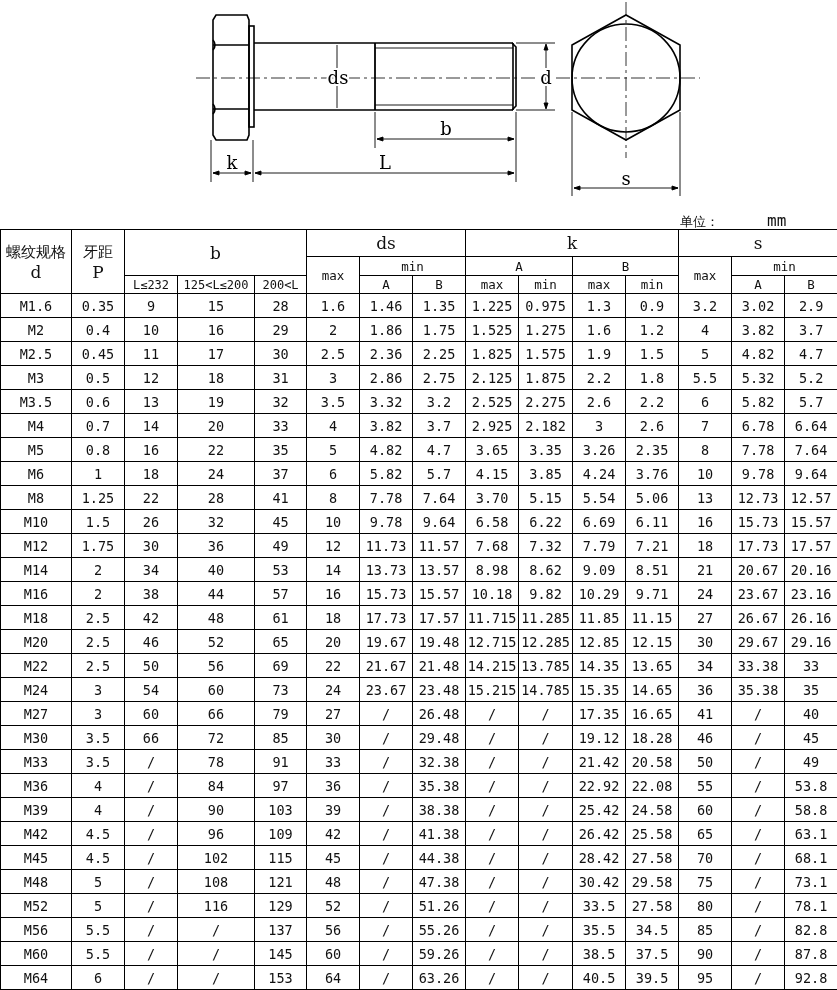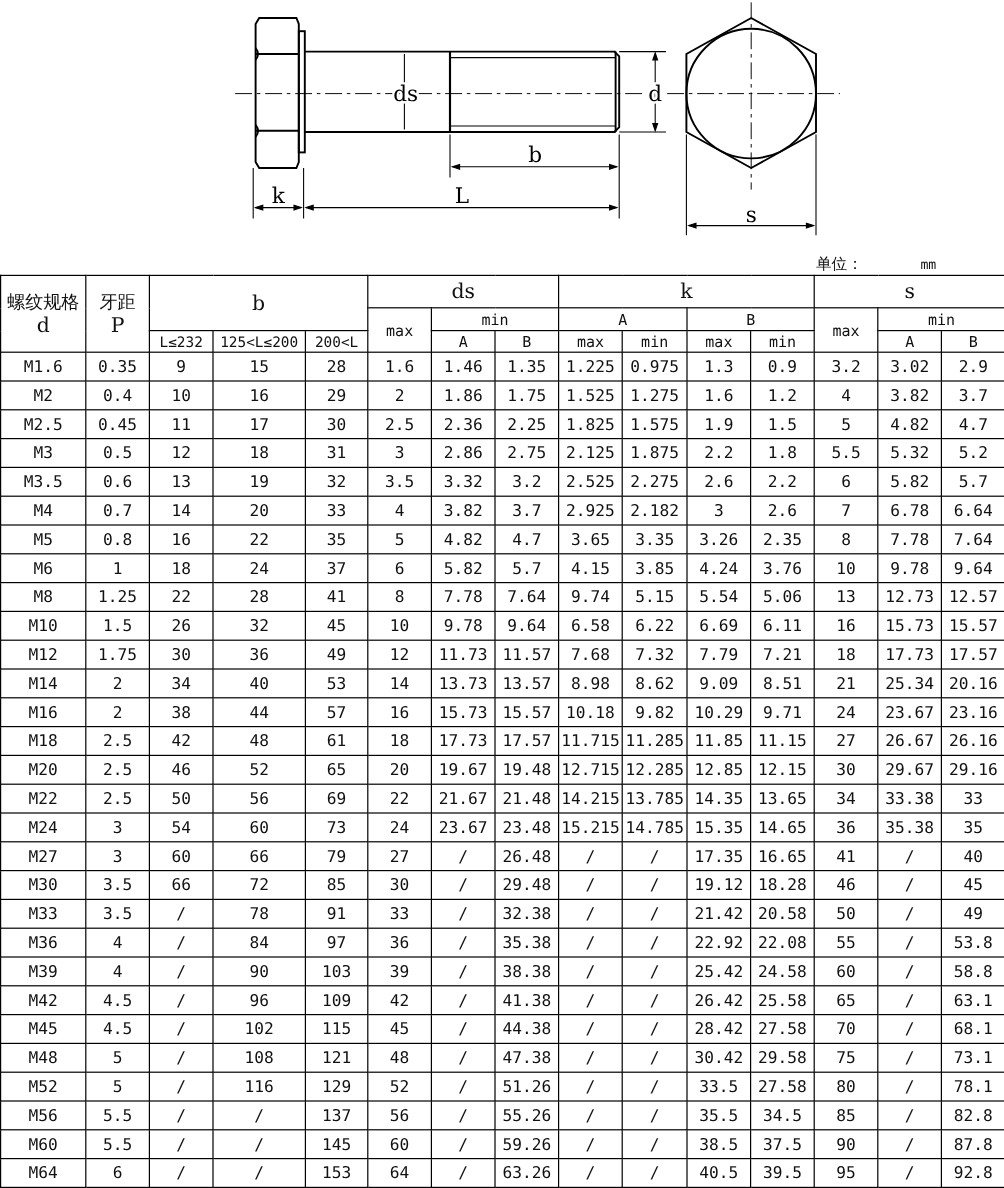--- a/index.html
+++ b/index.html
@@ -1,21 +1,21 @@
 <!DOCTYPE html>
 <html><head>
 <meta charset="utf-8">
 <style>
   html, body { margin:0; padding:0; background:#ffffff; }
   body { width:837px; height:990px; position:relative; overflow:hidden;
          font-family:"DejaVu Serif", "Liberation Serif", serif; color:#111; }
   .drawing { position:absolute; left:0; top:0; width:837px; height:205px; }
   .unit { position:absolute; left:680px; top:211px; font-size:13px;
           font-family:"DejaVu Sans", sans-serif; color:#111; }
-  .unit .mm { font-family:"DejaVu Sans Mono", monospace; font-size:11px;padding-left:48px; }
+  .unit .mm { font-family:"DejaVu Sans Mono", monospace; font-size:16px;padding-left:48px; }
   table.spec { position:absolute; left:0; top:229px; border-collapse:collapse;
                table-layout:fixed; width:837px; }
   table.spec td, table.spec th { border:1px solid #000; text-align:center;
                padding:0; font-weight:normal; white-space:nowrap; overflow:hidden;
                font-family:"DejaVu Sans Mono", "Liberation Mono", monospace; font-size:13.5px; }
   table.spec tr.data td { height:23px; }
   .h-big { font-family:"DejaVu Serif", serif !important; font-size:17px !important; }
   .h-cn { font-family:"DejaVu Sans", sans-serif !important; font-size:15px !important; line-height:20px; }
   .h-small { font-size:12px !important; }
   .h-sub { font-size:12.5px !important; }
@@ -294,21 +294,21 @@
       </tr>
       <tr class="data">
         <td class="mcol">M8</td>
         <td>1.25</td>
         <td>22</td>
         <td>28</td>
         <td>41</td>
         <td>8</td>
         <td>7.78</td>
         <td>7.64</td>
-        <td>9.74</td>
+        <td>3.70</td>
         <td>5.15</td>
         <td>5.54</td>
         <td>5.06</td>
         <td>13</td>
         <td>12.73</td>
         <td>12.57</td>
       </tr>
       <tr class="data">
         <td class="mcol">M10</td>
         <td>1.5</td>
@@ -350,21 +350,21 @@
         <td>40</td>
         <td>53</td>
         <td>14</td>
         <td>13.73</td>
         <td>13.57</td>
         <td>8.98</td>
         <td>8.62</td>
         <td>9.09</td>
         <td>8.51</td>
         <td>21</td>
-        <td>25.34</td>
+        <td>20.67</td>
         <td>20.16</td>
       </tr>
       <tr class="data">
         <td class="mcol">M16</td>
         <td>2</td>
         <td>38</td>
         <td>44</td>
         <td>57</td>
         <td>16</td>
         <td>15.73</td>

